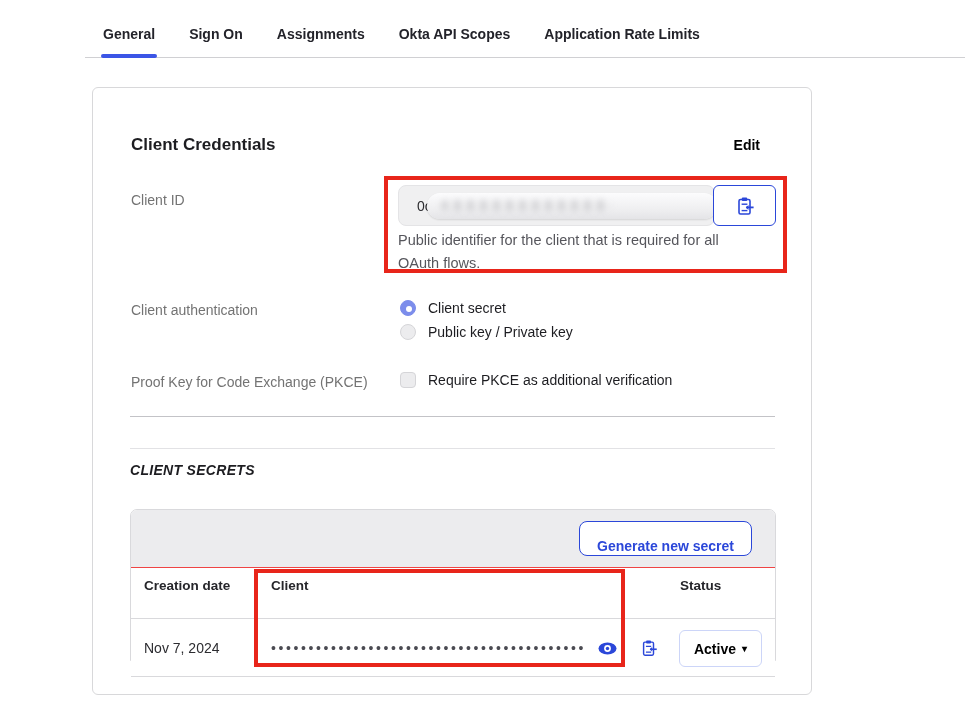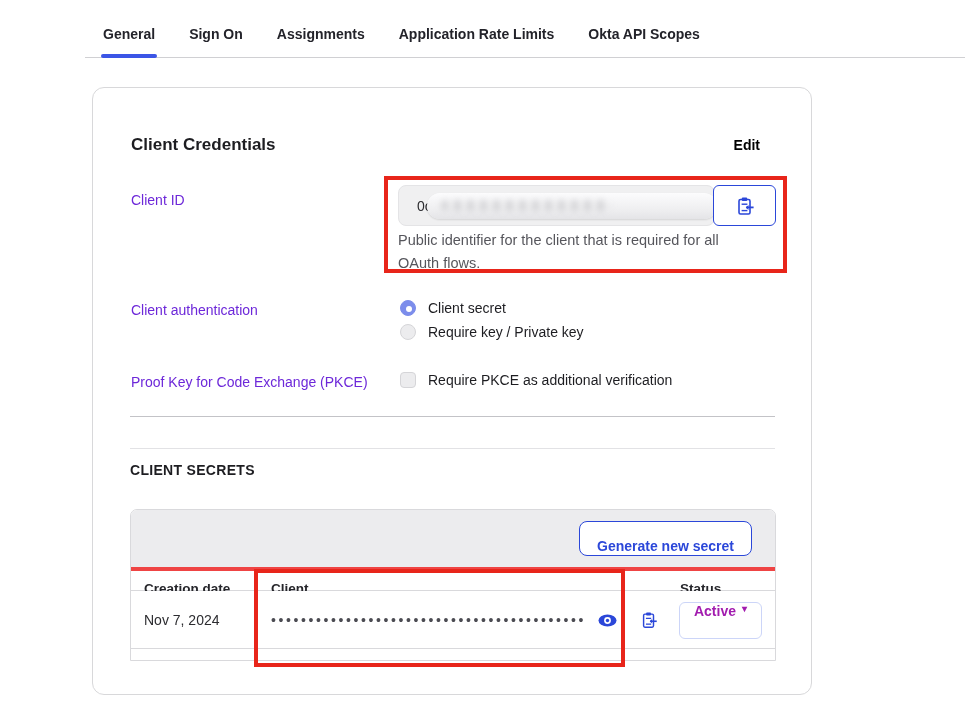--- a/index.html
+++ b/index.html
@@ -24,33 +24,33 @@
     padding: 2px 0 14px 0; cursor: pointer; white-space: nowrap;
   }
   .tab.active::after {
     content: ""; position: absolute; left: -2px; right: -2px; bottom: -2px;
     height: 4px; background: #3b55e6; border-radius: 2px;
   }
 
   
   .card {
     position: absolute; left: 92px; top: 87px; width: 720px; height: 608px;
-    background: #fff; border: 1px solid #d8d8da; border-radius: 12px;
+    background: #fff; border: 1px solid #d8d8da; border-radius: 6px;
   }
   .card-title {
     position: absolute; left: 38px; top: 47px;
     font-size: 17px; font-weight: 600; color: #1d1d21;
   }
   .edit-link {
     position: absolute; right: 51px; top: 49px;
     font-size: 14px; font-weight: 700; color: #000000; cursor: pointer;
     text-decoration: none;
   }
 
-  .field-label { position: absolute; left: 38px; font-size: 14px; color: #6d28d9; }
+  .field-label { position: absolute; left: 38px; font-size: 14px; color: #737373; }
   .label-clientid { top: 104px; }
   .label-auth     { top: 214px; }
   .label-pkce     { top: 286px; }
 
   
   .clientid-input {
     position: absolute; left: 305px; top: 97px; width: 317px; height: 41px;
     background: #f0f0f1; border: 1px solid #e4e4e6; border-radius: 8px;
     display: flex; align-items: center; padding-left: 18px;
     font-size: 14px; color: #2c2c30;
@@ -103,40 +103,40 @@
     width: 16px; height: 16px; border-radius: 4px; flex: 0 0 16px; cursor: pointer;
     background: #ececee; border: 1px solid #d5d5d8;
   }
 
   .divider { position: absolute; left: 37px; width: 645px; height: 0; }
   .d1 { top: 328px; border-top: 1px solid #c3c3c7; }
   .d2 { top: 360px; border-top: 1px solid #e2e2e5; }
 
   .section-heading {
     position: absolute; left: 37px; top: 374px;
-    font-size: 14px; font-weight: 700; letter-spacing: 0.3px; color: #1d1d21;
+    font-size: 14px; font-weight: 700; letter-spacing: 0.3px; color: #1d1d21; font-style: italic;
   }
 
   
   .secrets-table {
     position: absolute; left: 37px; top: 421px; width: 646px; height: 152px;
     border: 1px solid #d9d9dc; border-radius: 7px 7px 0 0;
   }
   .table-toolbar {
     position: relative; height: 57px; background: #ececee; border-radius: 6px 6px 0 0;
   }
   .generate-btn {
     position: absolute; right: 23px; top: 11px; height: 35px; padding: 16px 17px;
     background: #ffffff; border: 1.5px solid #2b47d9; border-radius: 8px;
     color: #2b47d9; font-size: 14px; font-weight: 700; cursor: pointer;
     font-family: "Liberation Sans", sans-serif;
   }
   .table-header {
-    position: relative; height: 24px; background: #ffffff;
-    border-top: 4px solid #ef4444; border-bottom: 1px solid #d9d9dc;
+    position: relative; height: 52px; background: #ffffff;
+    border-top: 1px solid #ef4444; border-bottom: 1px solid #d9d9dc;
     font-size: 13.5px; font-weight: 700; color: #26262b;
   }
   .th { position: absolute; top: 10px; }
   .th-date   { left: 13px; }
   .th-secret { left: 140px; }
   .th-status { left: 549px; }
   .table-row {
     position: relative; height: 58px; background: #ffffff;
     border-bottom: 1px solid #d9d9dc; font-size: 14px; color: #2c2c30;
   }
@@ -147,35 +147,35 @@
   }
   .dots {
     font-size: 14px; letter-spacing: 2.6px; color: #4b4b52;
     white-space: nowrap; line-height: 1;
   }
   .eye { margin-left: 12px; display: inline-flex; cursor: pointer; }
   .copy-sm { position: absolute; left: 509px; top: 20px; display: inline-flex; cursor: pointer; }
   .active-btn {
     position: absolute; left: 548px; top: 11px; width: 83px; height: 37px;
     background: #ffffff; border: 1.5px solid #ccd5f8; border-radius: 6px;
-    color: #a21caf; font-size: 14px; font-weight: 700; cursor: pointer;
-    display: flex; justify-content: center; gap: 6px;
+    color: #000000; font-size: 14px; font-weight: 700; cursor: pointer;
+    display: flex; align-items: center; justify-content: center; gap: 6px;
     font-family: "Liberation Sans", sans-serif;
   }
   .active-btn .caret { font-size: 10px; }
 </style>
 </head>
 <body>
 
 <div class="tabbar">
   <div class="tab active">General</div>
   <div class="tab">Sign On</div>
   <div class="tab">Assignments</div>
+  <div class="tab">Okta API Scopes</div>
   <div class="tab">Application Rate Limits</div>
-  <div class="tab">Okta API Scopes</div>
 </div>
 
 <div class="card">
 
   <div class="card-title">Client Credentials</div>
   <a class="edit-link">Edit</a>
 
   <div class="field-label label-clientid">Client ID</div>
   <div class="clientid-input">
     <span>0o</span>
@@ -196,21 +196,21 @@
   <div class="help-text">Public identifier for the client that is required for all OAuth flows.</div>
   <div class="redbox redbox-1"></div>
 
   <div class="field-label label-auth">Client authentication</div>
   <div class="choice-row row-radio-1">
     <span class="radio selected"></span>
     <span>Client secret</span>
   </div>
   <div class="choice-row row-radio-2">
     <span class="radio"></span>
-    <span>Require key / Private key</span>
+    <span>Public key / Private key</span>
   </div>
 
   <div class="field-label label-pkce">Proof Key for Code Exchange (PKCE)</div>
   <div class="choice-row row-check">
     <span class="checkbox"></span>
     <span>Require PKCE as additional verification</span>
   </div>
 
   <div class="divider d1"></div>
   <div class="divider d2"></div>

